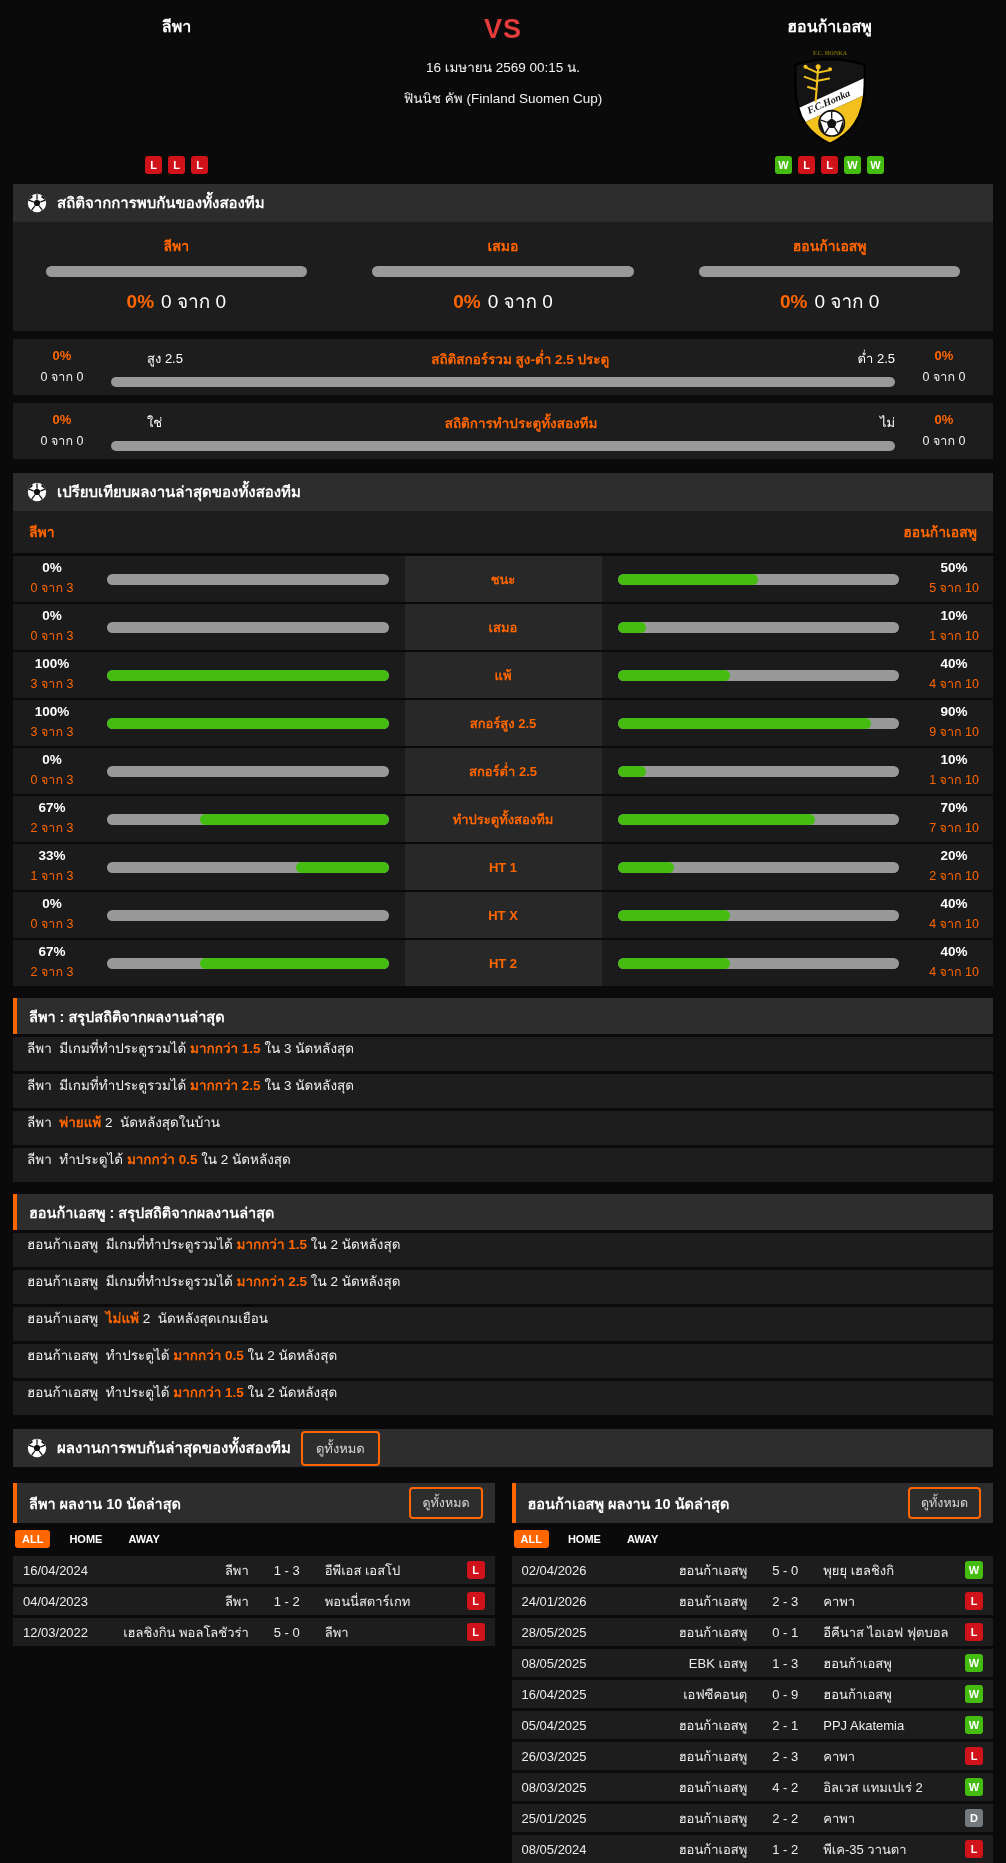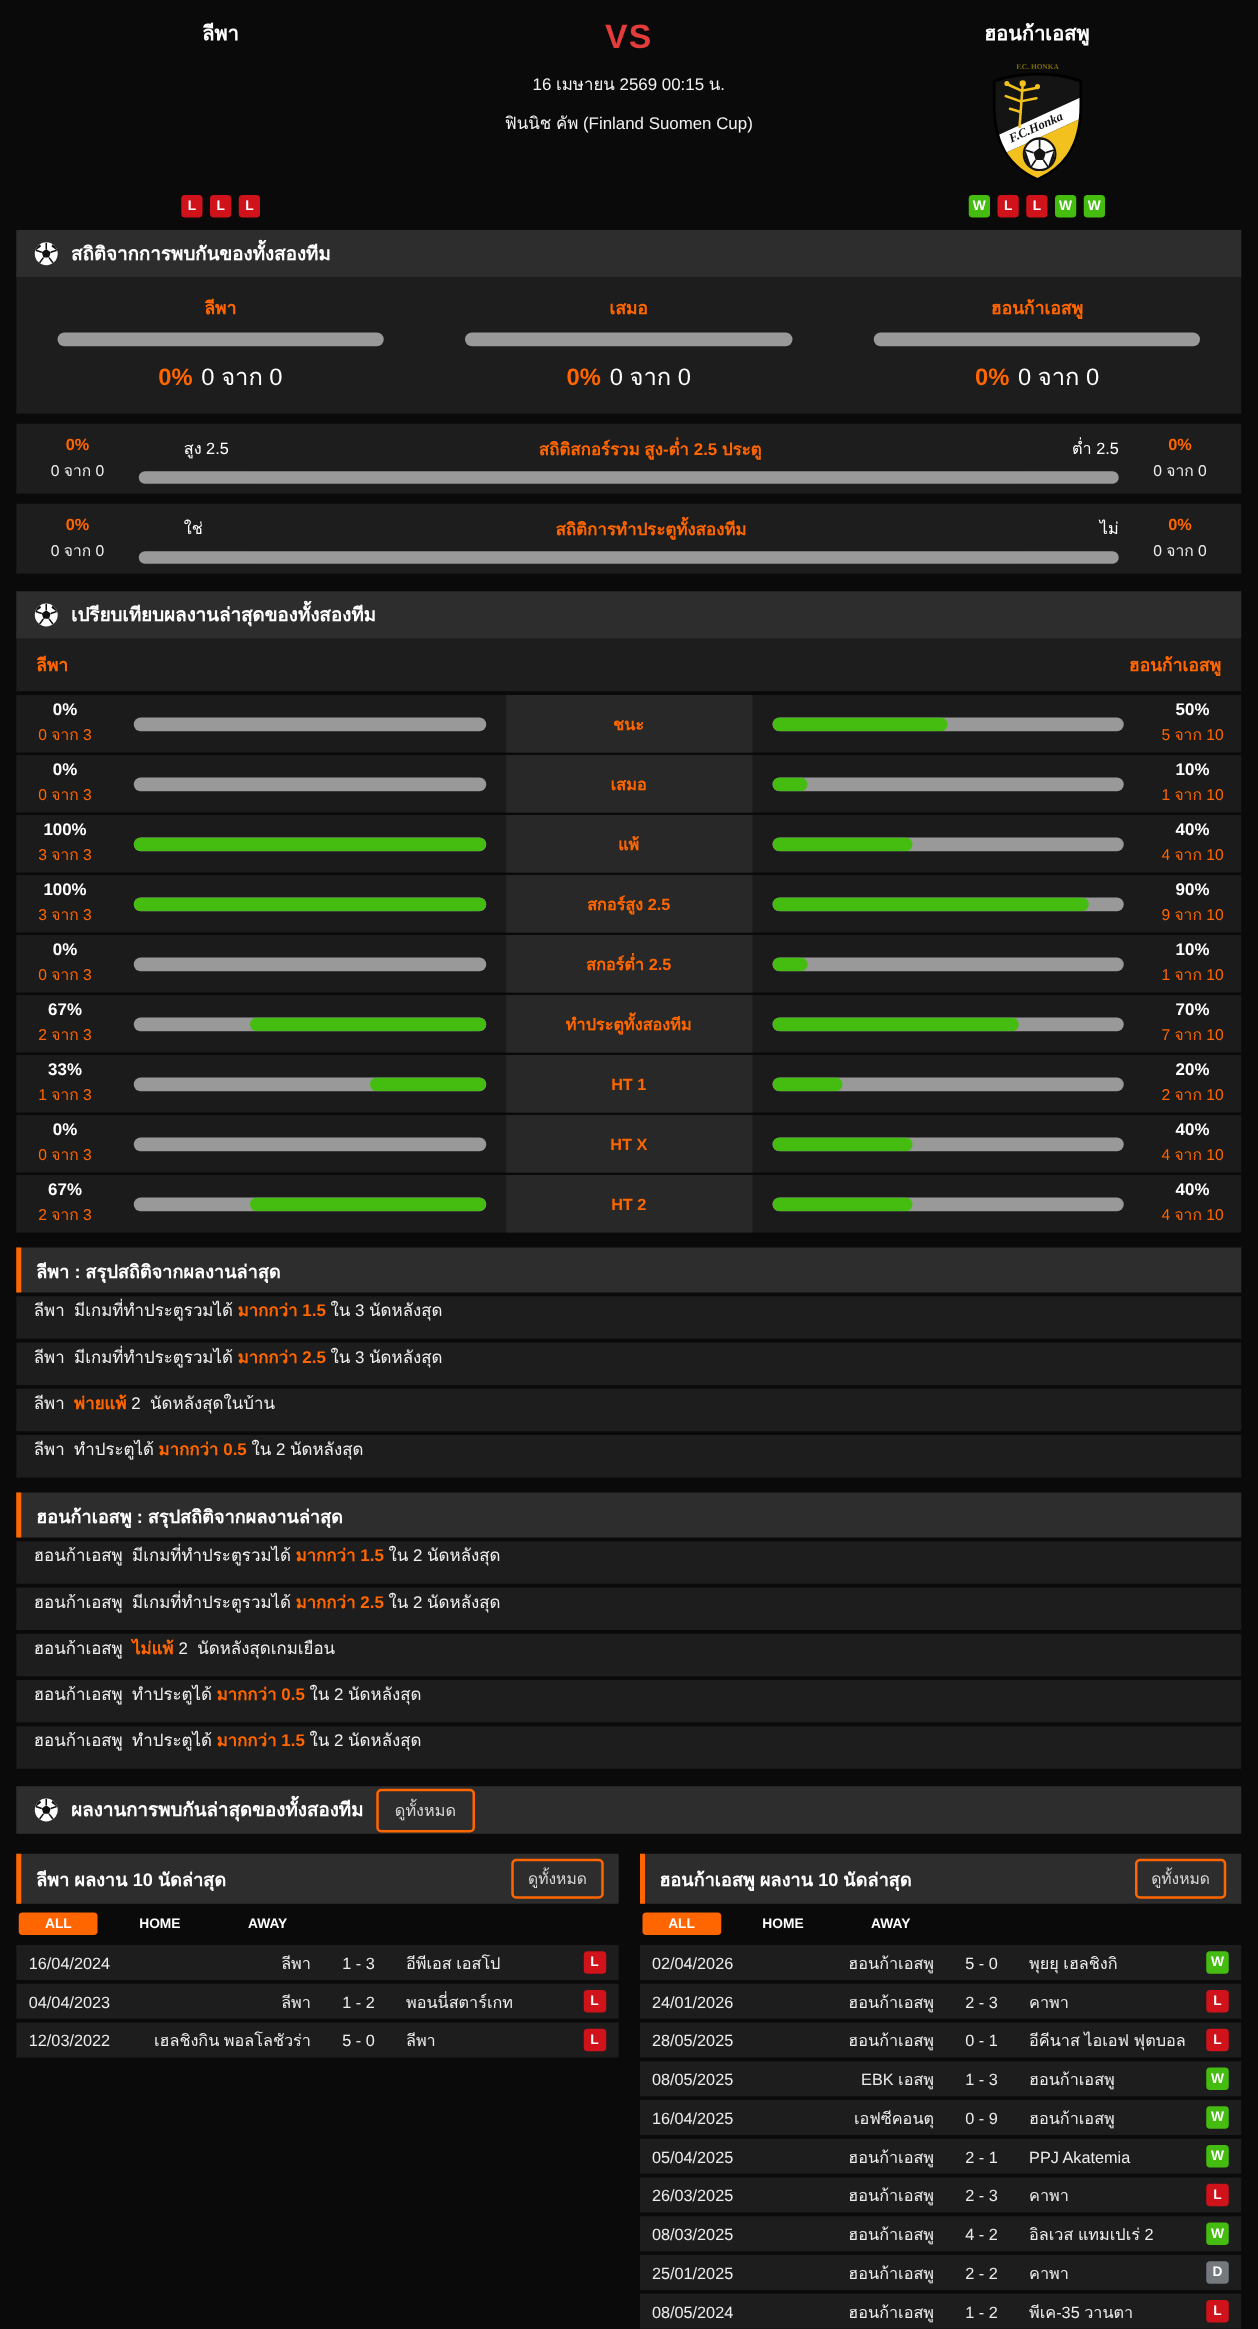--- a/index.html
+++ b/index.html
@@ -108,21 +108,21 @@
   
   .tables{display:flex;gap:17px;margin:16px 13px 0;align-items:flex-start;}
   .panel{flex:1;min-width:0;}
   .panel-header{
     background:var(--head);border-left:4px solid var(--orange);height:40px;
     display:flex;align-items:center;justify-content:space-between;padding:0 12px;
   }
   .panel-title{font-weight:700;font-size:14.5px;}
   .panel-header .view-all{padding:4px 11px;font-size:12.5px;}
   .tabs{display:flex;gap:12px;align-items:center;padding:7px 2px 8px;}
-  .tab{font-size:11px;font-weight:700;color:#fff;padding:3px 21px;border-radius:3px;cursor:pointer;}
+  .tab{font-size:11px;font-weight:700;color:#fff;padding:3px 7px;border-radius:3px;cursor:pointer;}
   .tab.active{background:var(--orange);}
   .trow{
     background:var(--card);display:flex;align-items:center;min-height:28px;
     margin-bottom:3px;padding:3px 10px;font-size:13px;color:#ededed;
   }
   .t-date{width:92px;flex:0 0 auto;}
   .t-home{flex:1;text-align:right;padding-right:10px;}
   .t-score{width:56px;flex:0 0 auto;text-align:center;}
   .t-away{flex:1;padding-left:10px;}
   .t-badge{width:26px;flex:0 0 auto;display:flex;justify-content:flex-end;}

